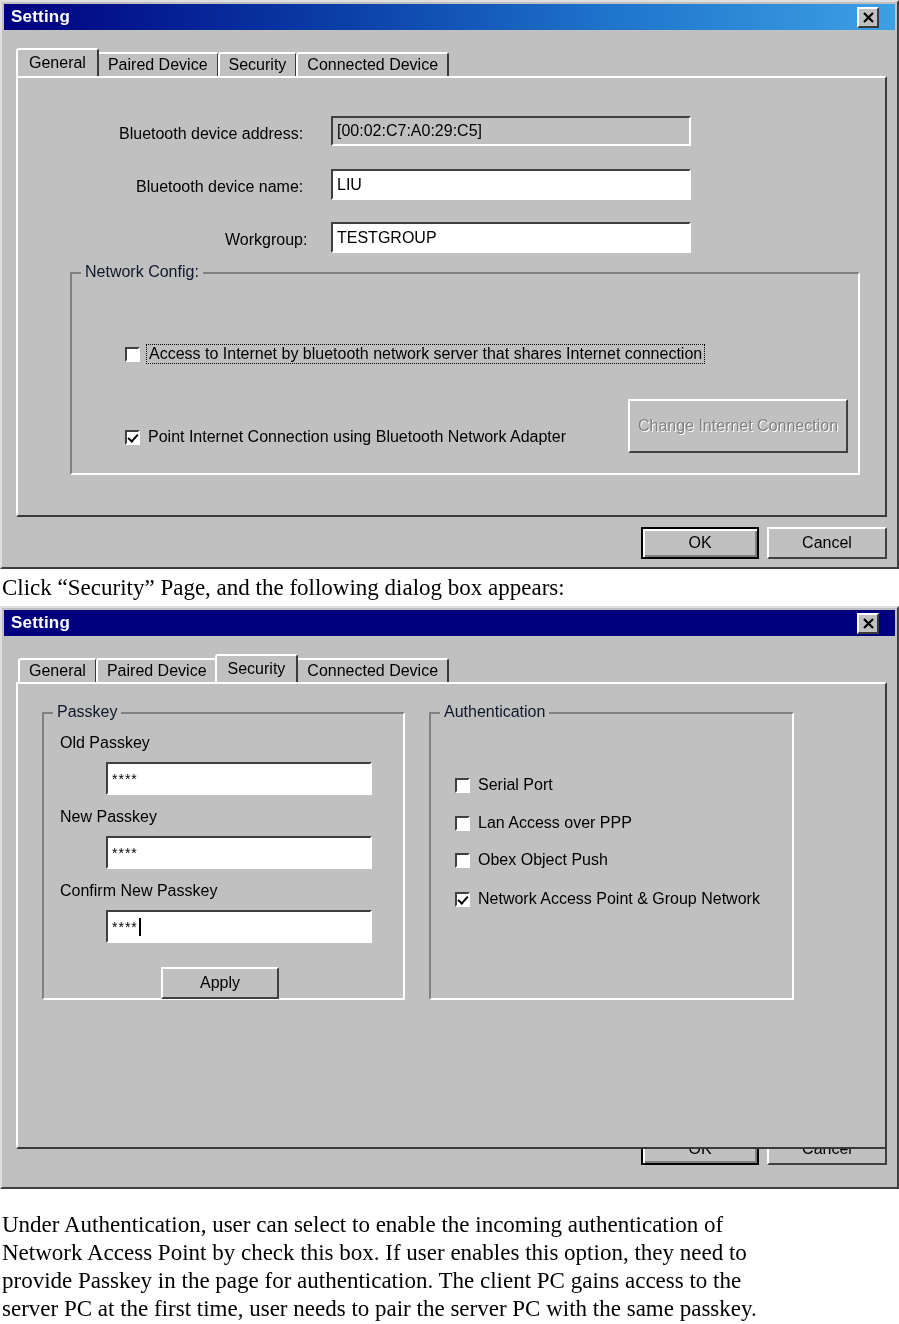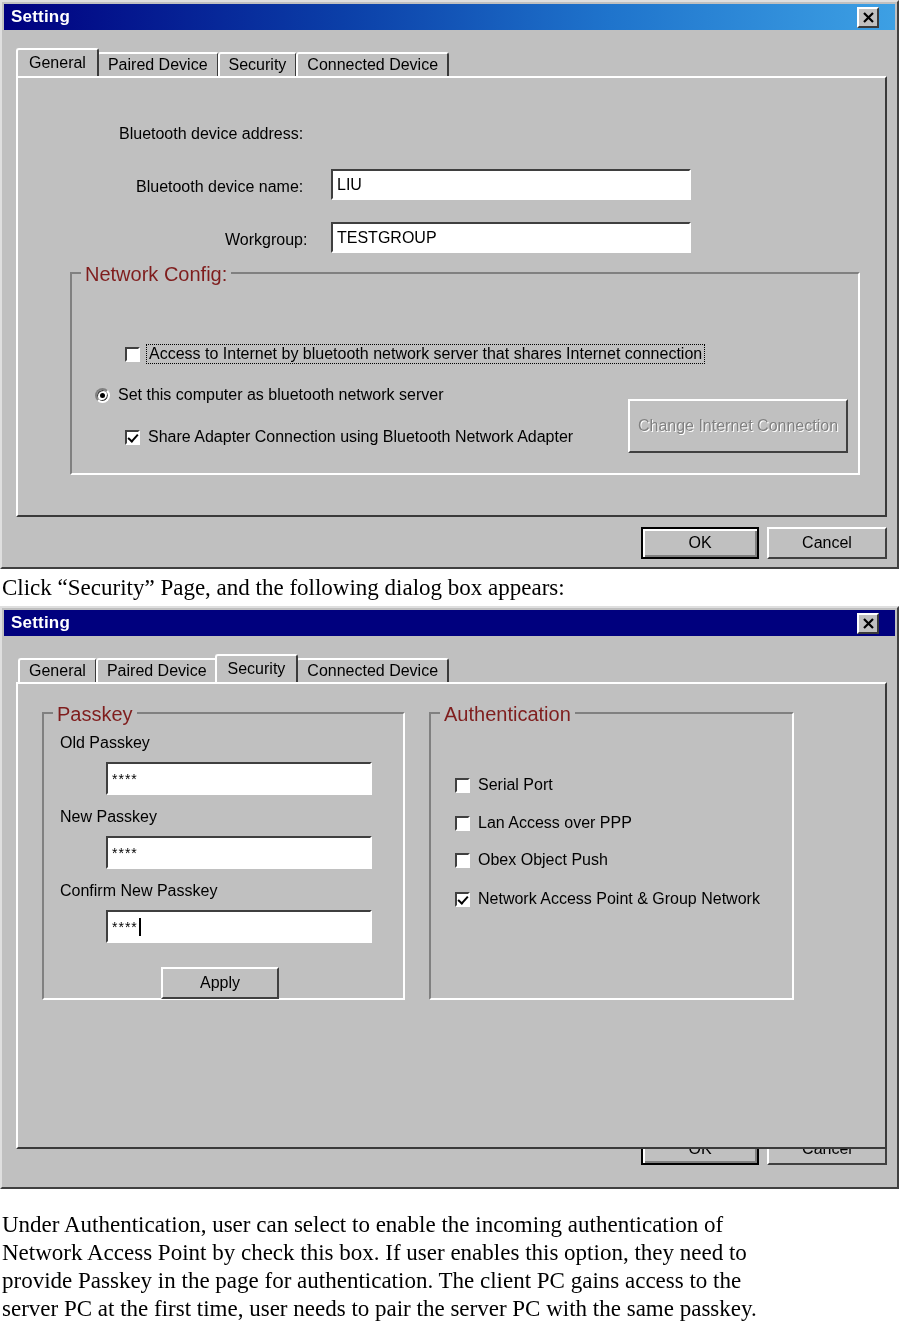--- a/index.html
+++ b/index.html
@@ -154,22 +154,22 @@
     border-left: 2px solid #808080;
     border-right: 2px solid #ffffff;
     border-bottom: 2px solid #ffffff;
   }
   .group-title {
     position: absolute;
     top: -11px;
     left: 9px;
     background: #c0c0c0;
     padding: 0 4px;
-    font-size: 20px;
-    color: #7f1d1d;
+    font-size: 16px;
+    color: #0f172a;
     white-space: nowrap;
   }
 
   
   .opt {
     position: absolute;
     display: flex;
     align-items: center;
     font-size: 16px;
     color: #000000;
@@ -289,44 +289,41 @@
       <span>Security</span>
     </div>
     <div class="tab">
       <span>Connected Device</span>
     </div>
   </div>
 
   <div class="tabpanel" style="left:14px; top:74px; width:871px; height:441px;">
 
     <div class="lbl" style="left:101px; top:47px;">Bluetooth device address:</div>
+    <div class="field disabled" style="left:313px; top:38px; width:360px; height:30px;">[00:02:C7:A0:29:C5]</div>
 
     <div class="lbl" style="left:118px; top:100px;">Bluetooth device name:</div>
     <div class="field" style="left:313px; top:91px; width:360px; height:31px;">LIU</div>
 
     <div class="lbl" style="left:207px; top:153px;">Workgroup:</div>
     <div class="field" style="left:313px; top:144px; width:360px; height:31px;">TESTGROUP</div>
 
     <div class="group" style="left:52px; top:194px; width:790px; height:203px;">
       <span class="group-title">Network Config:</span>
 
 
       <div class="opt" style="left:53px; top:70px;">
         <span class="cbx"></span>
         <span class="focusbox">Access to Internet by bluetooth network server that shares Internet connection</span>
       </div>
 
-      <div class="opt" style="left:23px; top:112px;">
-        <span class="radio checked"></span>
-        <span>Set this computer as bluetooth network server</span>
-      </div>
 
       <div class="opt" style="left:53px; top:154px;">
         <span class="cbx checked"></span>
-        <span>Share Adapter Connection using Bluetooth Network Adapter</span>
+        <span>Point Internet Connection using Bluetooth Network Adapter</span>
       </div>
 
       <div class="btn disabled" style="left:556px; top:125px; width:220px; height:54px;">Change Internet Connection</div>
     </div>
   </div>
 
   <div class="btn default" style="left:639px; top:525px; width:118px; height:32px;">OK</div>
   <div class="btn" style="left:765px; top:525px; width:120px; height:32px;">Cancel</div>
 </div>
 

